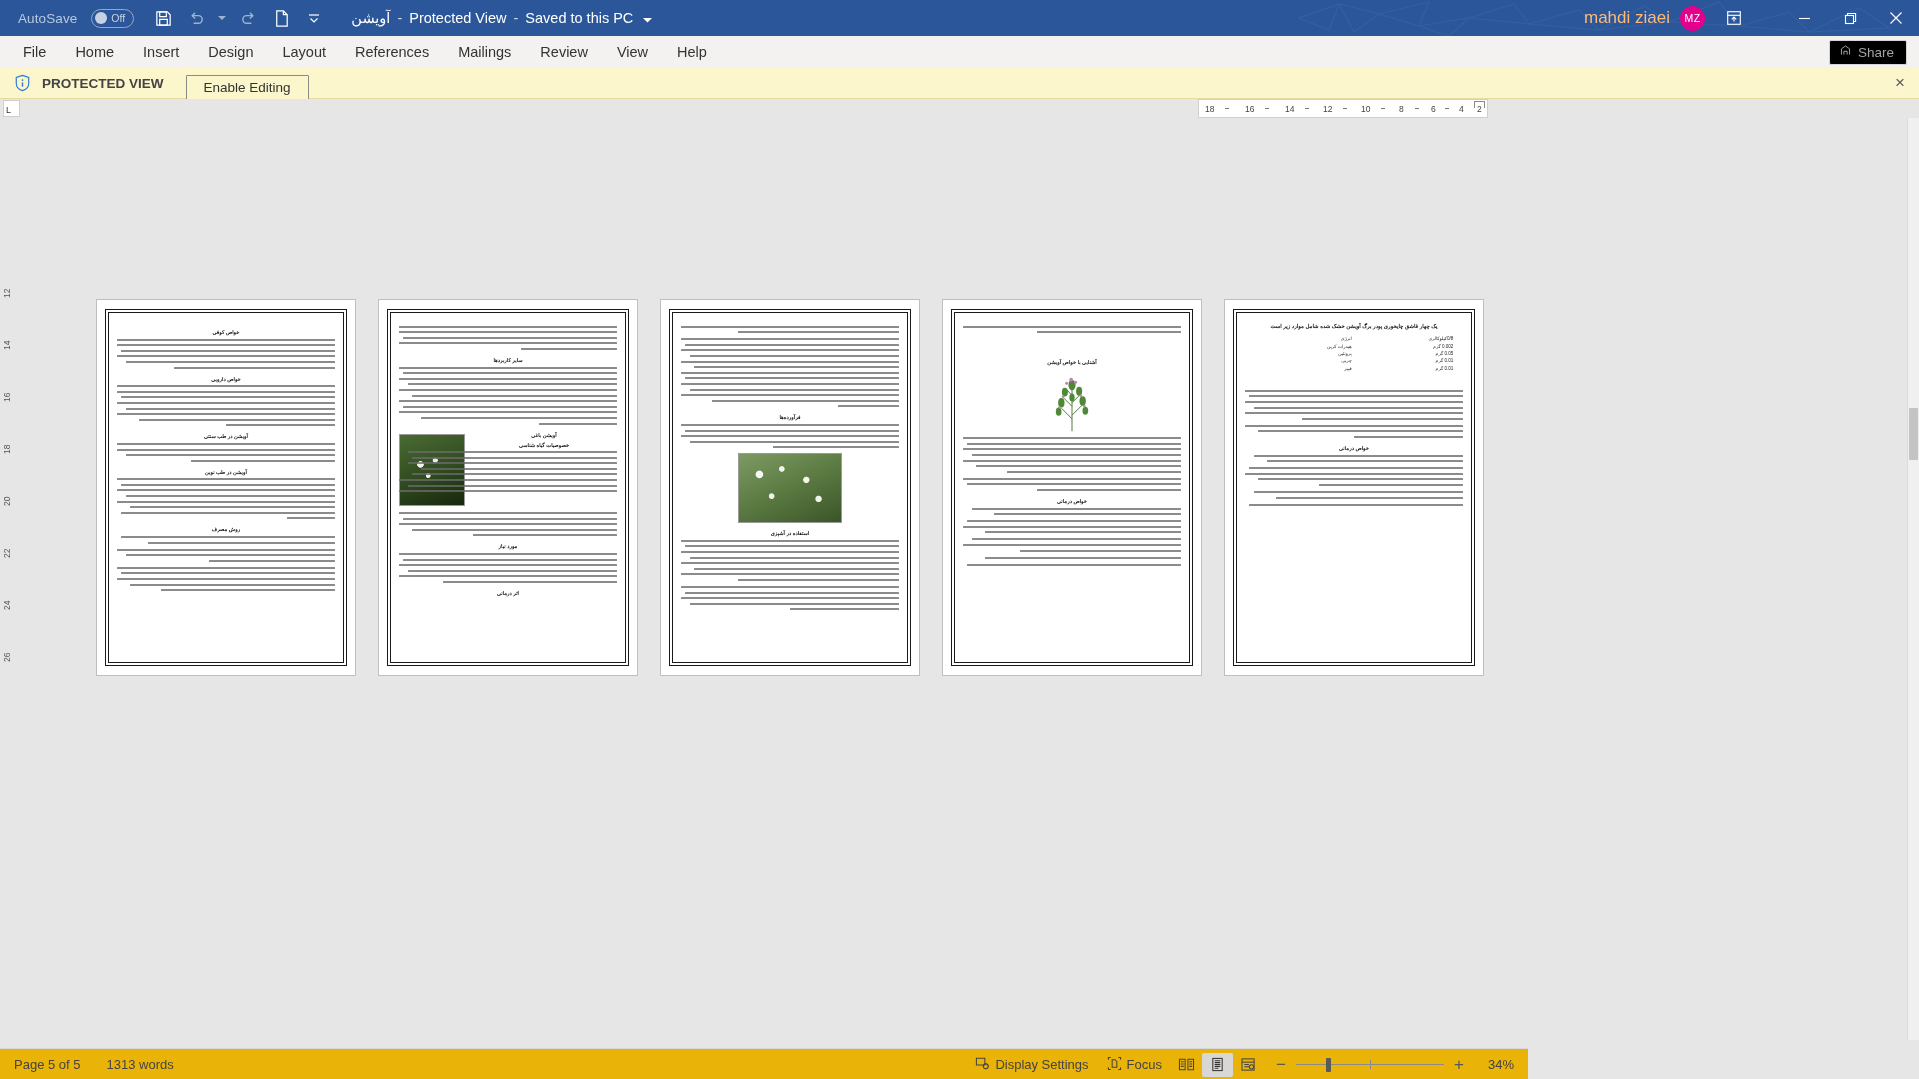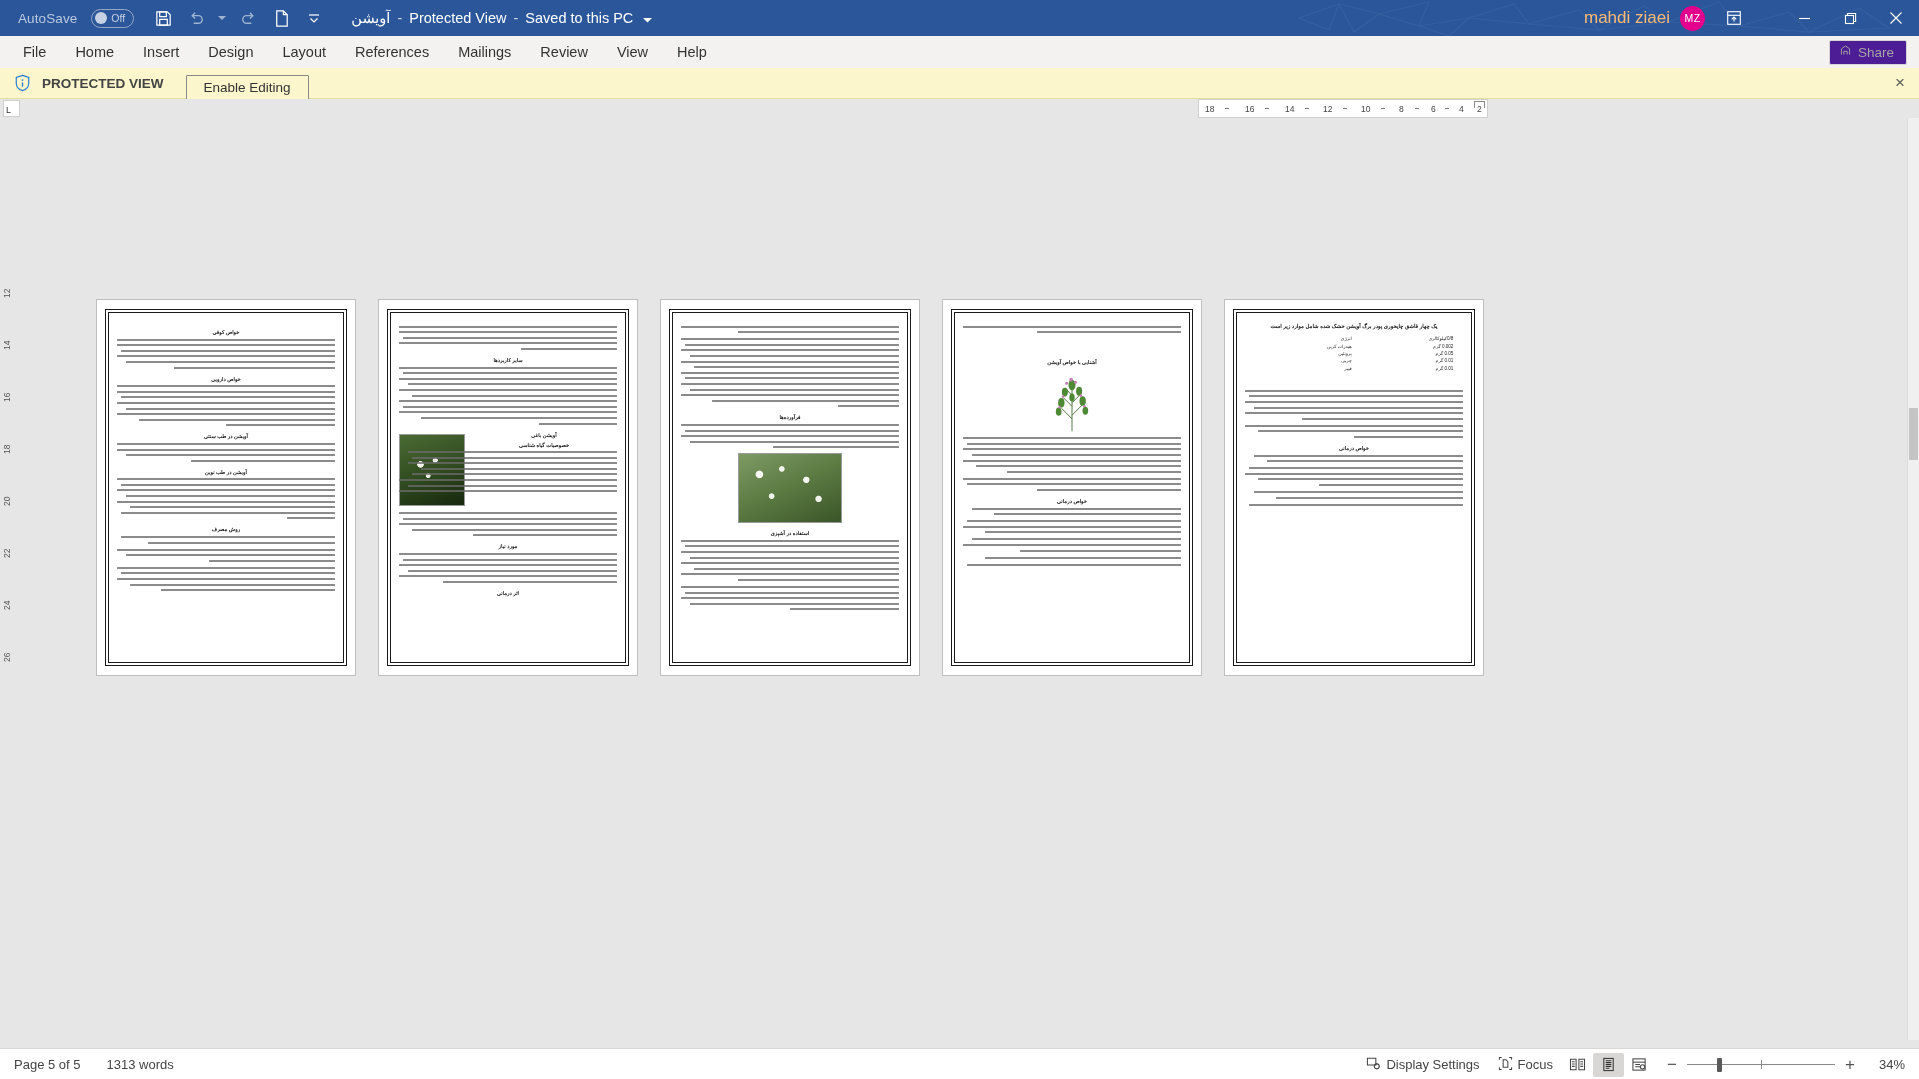--- a/index.html
+++ b/index.html
@@ -88,21 +88,21 @@
     font-size: 14.5px; color: #333333;
     padding: 4px 13px; margin-right: 3px; border-radius: 2px;
     white-space: nowrap;
   }
   .menu-item:first-child { margin-left: 10px; }
   .share-btn {
     position: absolute; right: 12px; top: 4px;
     display: flex; align-items: center; gap: 6px;
     border: 1px solid #d6d5d4; border-radius: 2px;
     padding: 3px 12px 4px 9px; color: #a6a5a4; font-size: 13.5px;
-    background: #4c1d95;
+    background: #000000;
   }
 
   
   .pv-banner {
     position: absolute; top: 68px; left: 0; width: 1919px; height: 31px;
     background: #fbf6cb;
     border-bottom: 1px solid #e3dda4;
     display: flex; align-items: center;
   }
   .pv-icon { margin-left: 12px; width: 20px; height: 20px; display:flex; align-items:center; justify-content:center; }
@@ -238,22 +238,22 @@
     position: absolute; right: 0px; top: 118px; width: 12px; height: 922px;
     background: #f0f0f0; border-left: 1px solid #dcdcdc;
   }
   .vscroll .thumb {
     position: absolute; left: 1px; top: 290px; width: 9px; height: 52px;
     background: #c4c4c4; border-radius: 1px;
   }
 
   
   .statusbar {
-    position: absolute; bottom: 0; left: 0; width: 1919px; height: 31px;
-    background: #ffffff; border-top: 1px solid #d8d7d6;
+    position: absolute; bottom: 0; left: 0; width: 1528px; height: 31px;
+    background: #eab308; border-top: 1px solid #d8d7d6;
     display: flex; align-items: center;
   }
   .sb-item { font-size: 13px; color: #444444; white-space: nowrap; }
   .sb-page { margin-left: 14px; }
   .sb-words { margin-left: 26px; }
   .sb-right { position: absolute; right: 8px; top: 0; height: 31px; display: flex; align-items: center; gap: 0; }
   .sb-btn {
     display: flex; align-items: center; gap: 5px;
     padding: 4px 9px; font-size: 13px; color: #444444; border-radius: 2px;
   }

